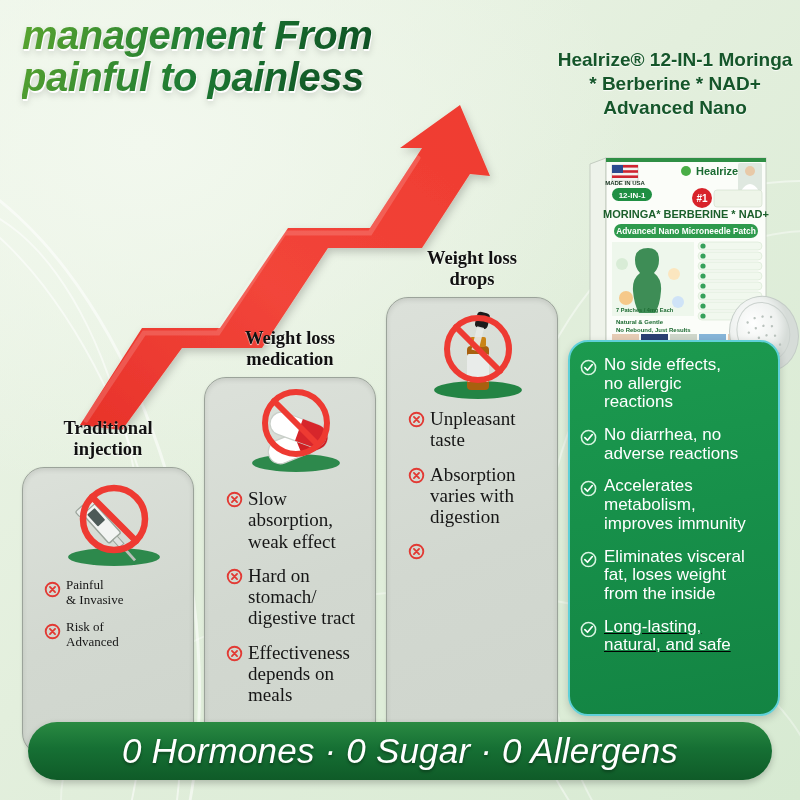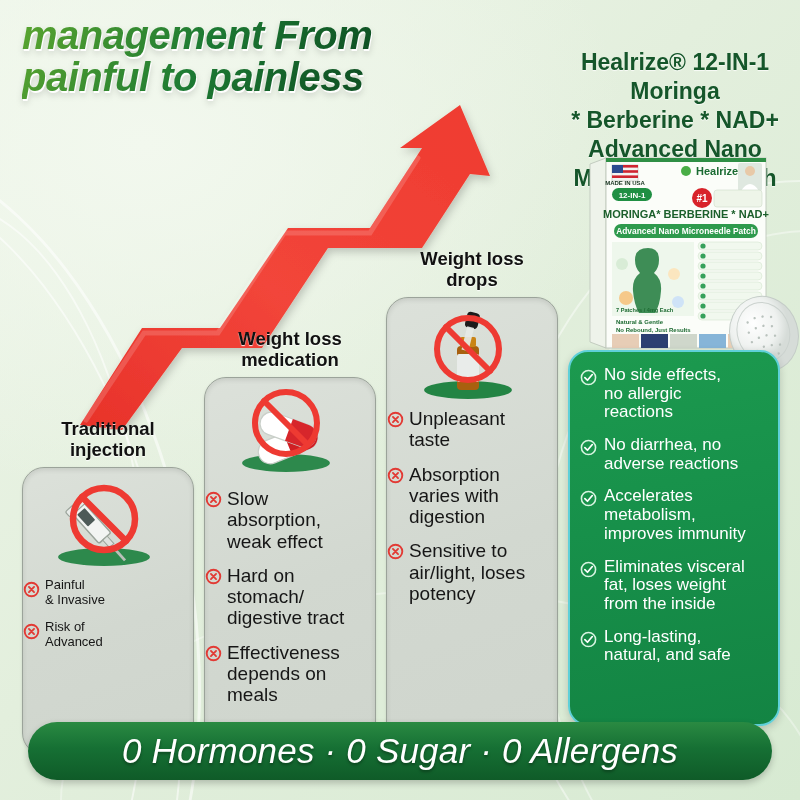--- a/index.html
+++ b/index.html
@@ -38,40 +38,40 @@
     -webkit-text-fill-color:transparent;
     text-shadow:0 0 0 rgba(0,0,0,0);
     filter:drop-shadow(1px 2px 0 rgba(255,255,255,.95)) drop-shadow(0 3px 3px rgba(0,0,0,.12));
   }
   #headline .ln { display:block; white-space:nowrap; }
 
   
   #prod-title {
     position:absolute; left:556px; top:48px; width:238px;
     text-align:center;
-    font-size:23px; line-height:1.26; font-weight:700;
+    font-size:19px; line-height:1.26; font-weight:700;
     color:#15562a;
     text-shadow:0 1px 1px rgba(255,255,255,.8);
   }
 
   
   #arrow { position:absolute; left:70px; top:100px; width:500px; height:330px; }
 
   
-  .col { position:absolute; }
+  .col { position:absolute;font-family:Liberation Serif, serif; }
   .col-title {
     text-align:center; font-weight:700; color:#111; line-height:1.14;
     text-shadow:0 1px 1px rgba(255,255,255,.9);
     margin-bottom:7px;
   }
   .card {
     background:linear-gradient(160deg,#dce1da 0%,#d2d8d0 55%,#cfd5cd 100%);
     border:1.6px solid #9ba39a;
     border-radius:22px;
-    padding:10px 9px 12px 0;
+    padding:10px 9px 12px 21px;
     box-shadow:0 2px 5px rgba(0,0,0,.10) inset, 0 1px 3px rgba(0,0,0,.10);
   }
   .card-img { height:96px; display:flex; align-items:center; justify-content:center; }
   .bullets { margin-top:4px; }
   .bullet { display:flex; gap:5px; align-items:flex-start; margin-bottom:13px; }
   .bullet:last-child { margin-bottom:2px; }
   .bullet .btxt { color:#161616; line-height:1.12; font-weight:400; }
   .xicon { flex:0 0 auto; margin-top:3px; }
 
   
@@ -85,29 +85,29 @@
   #col2 .card { height:378px; }
   #col2 .bullet .btxt { font-size:19px; }
 
   #col3 { left:386px; top:248px; width:172px; }
   #col3 .col-title { font-size:18.5px; }
   #col3 .card { height:458px; }
   #col3 .bullet .btxt { font-size:19px; }
 
   
   #green-panel {
-    position:absolute; left:568px; top:350px; width:212px; height:376px;
+    position:absolute; left:568px; top:340px; width:212px; height:376px;
     background:linear-gradient(170deg,#1c9a4f 0%,#17904a 45%,#138443 100%);
     border:2px solid #5fd0d8;
     border-radius:20px;
     padding:14px 9px 10px 9px;
     box-shadow:0 3px 8px rgba(0,0,0,.18);
   }
   .ben { display:flex; gap:6px; align-items:flex-start; margin-bottom:14px; }
-  .ben:last-child { margin-bottom:16px; }
+  .ben:last-child { margin-bottom:16px;text-decoration:underline; }
   .ben .btxt { color:#ffffff; font-size:17px; line-height:1.1; font-weight:400; }
   .cicon { flex:0 0 auto; margin-top:2px; }
 
   
   #box-wrap { position:absolute; left:586px; top:152px; width:200px; height:200px; }
 
   
   #banner {
     position:absolute; left:28px; bottom:20px; width:744px; height:58px;
     background:linear-gradient(180deg,#2a8a42 0%,#167034 45%,#0f5b28 100%);
@@ -135,21 +135,20 @@
 
   <div id="headline">
     <span class="ln">management From</span>
     <span class="ln">painful to painless</span>
   </div>
 
   <div id="prod-title">
     <div>Healrize® 12-IN-1 Moringa</div>
     <div>* Berberine * NAD+</div>
     <div>Advanced Nano</div>
-    <div>Microneedle Patch</div>
   </div>
 
   <svg id="arrow" viewBox="0 0 500 330">
     <defs>
       <linearGradient id="agr" x1="0" y1="1" x2="1" y2="0">
         <stop offset="0%" stop-color="#e8322a"></stop>
         <stop offset="45%" stop-color="#f2453a"></stop>
         <stop offset="100%" stop-color="#ef3b30"></stop>
       </linearGradient>
       <filter id="ash" x="-20%" y="-20%" width="150%" height="150%">
@@ -294,23 +293,20 @@
           </svg>
           <span class="btxt" style="white-space:pre-line">Absorption
 varies with
 digestion</span>
         </div>
         <div class="bullet">
           <svg class="xicon" width="17" height="17" viewBox="0 0 20 20">
             <circle cx="10" cy="10" r="8" fill="none" stroke="#e23a34" stroke-width="2.2"></circle>
             <path d="M7 7 L13 13 M13 7 L7 13" stroke="#e23a34" stroke-width="2.2" stroke-linecap="round"></path>
           </svg>
-          <span class="btxt" style="white-space:pre-line">Sensitive to
-air/light, loses
-potency</span>
         </div>
       </div>
     </div>
   </div>
 
   <div id="box-wrap">
     <svg width="200" height="200" viewBox="0 0 200 200">
 
       <path d="M4 12 L20 6 L20 196 L4 190 Z" fill="#eef3ea" stroke="#c3ccc0" stroke-width="1"></path>
 

